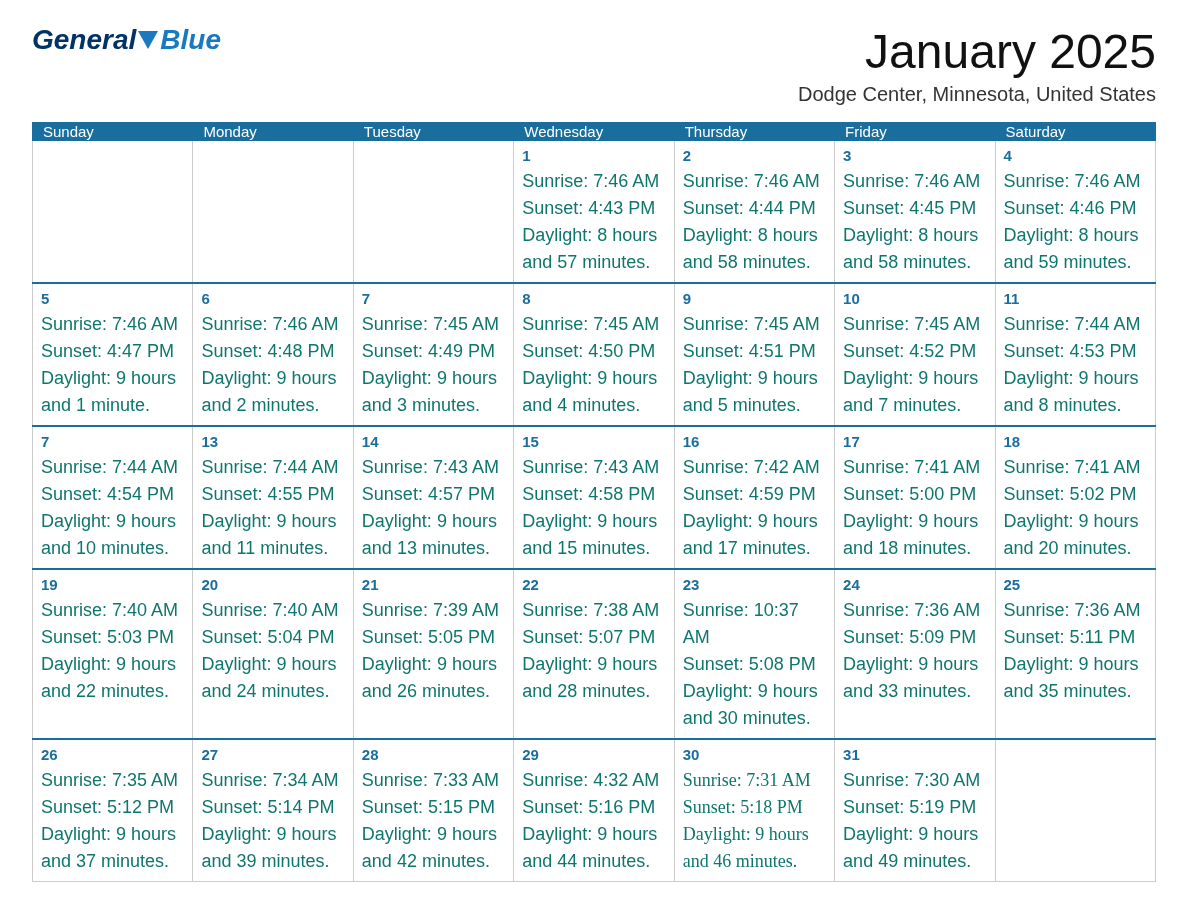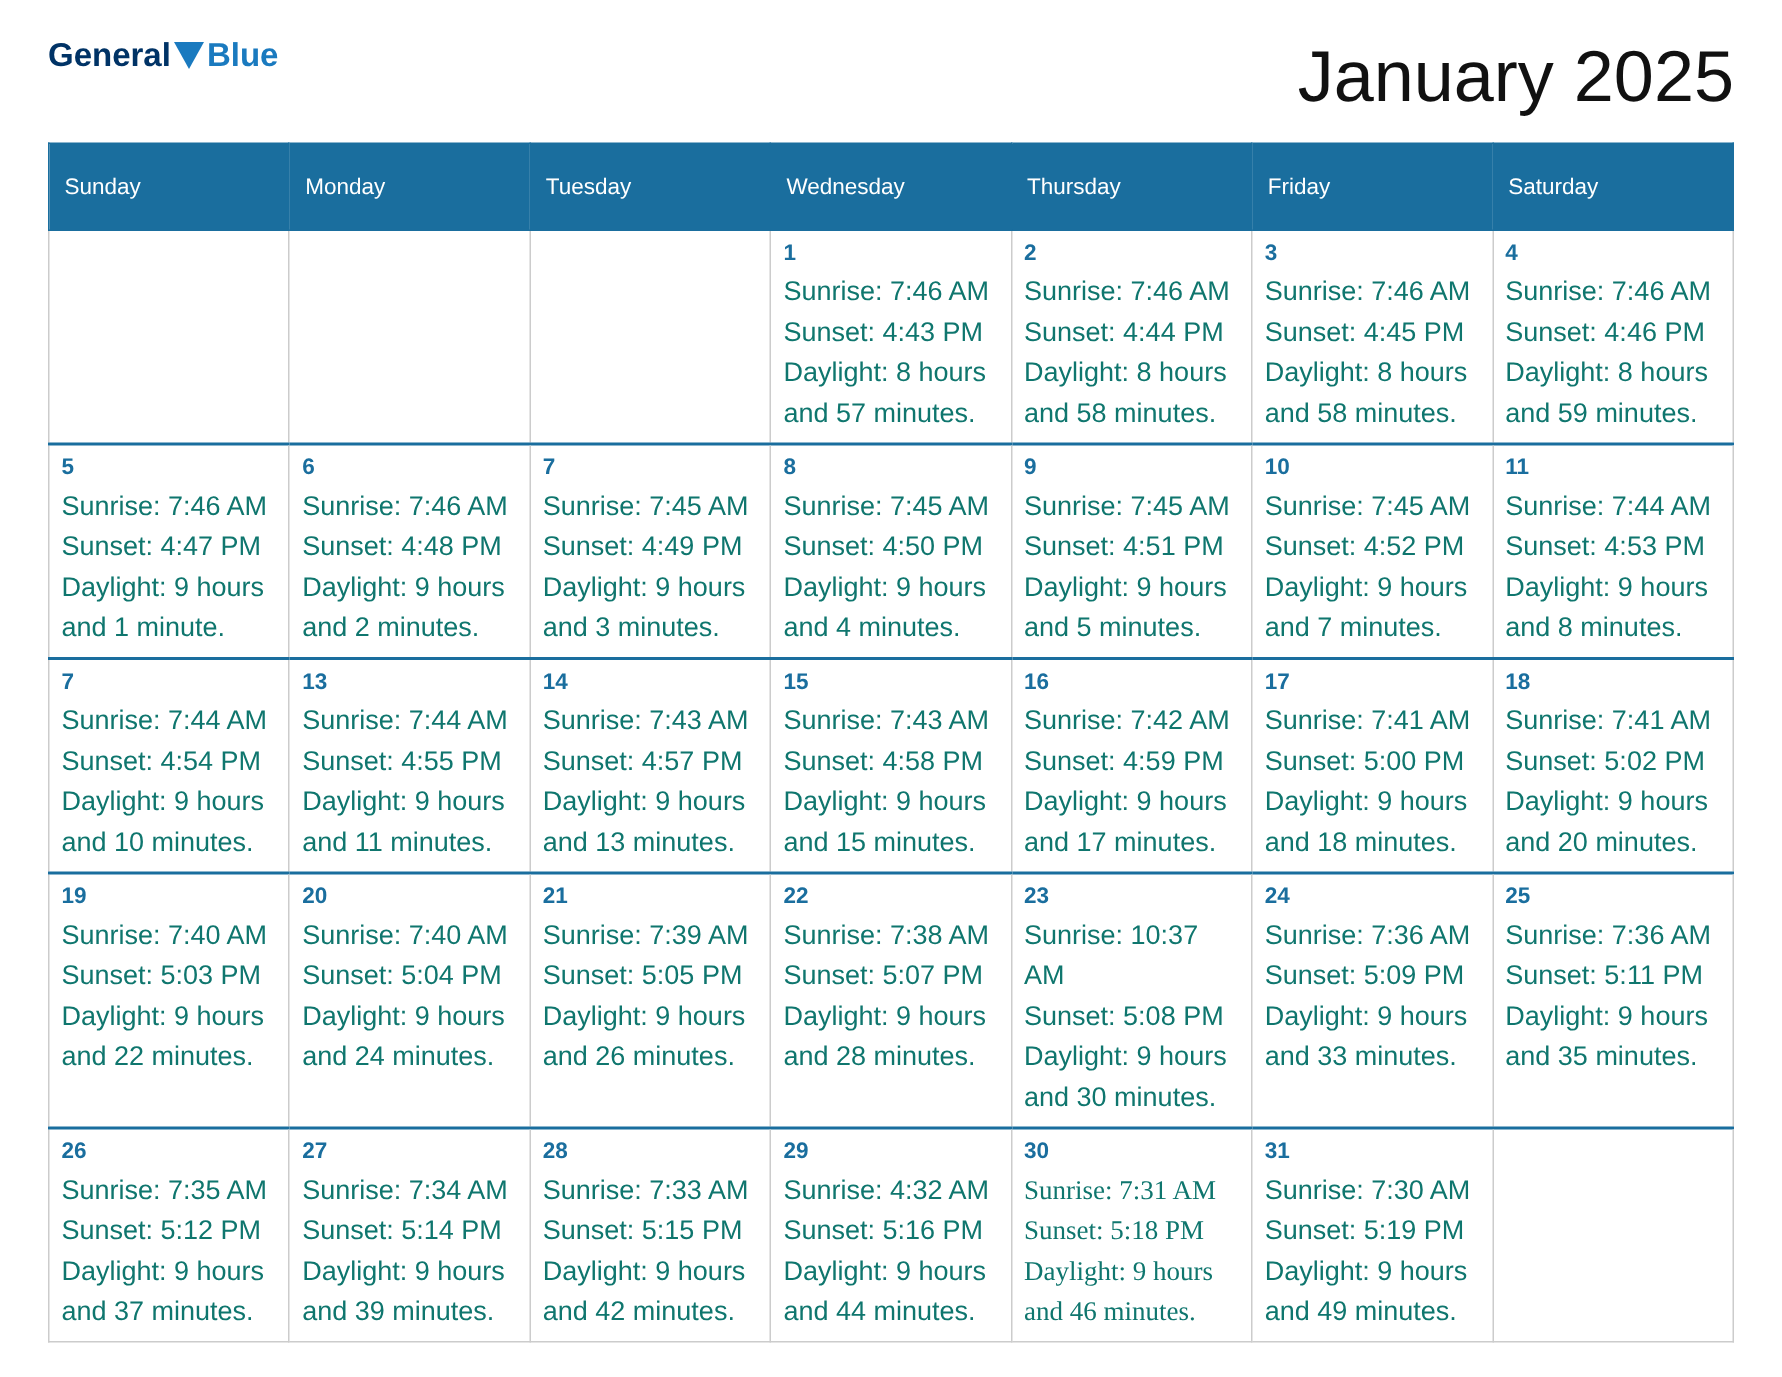--- a/index.html
+++ b/index.html
@@ -12,23 +12,24 @@
     }
     .header-area {
       display: flex;
       justify-content: space-between;
       align-items: flex-start;
       margin-bottom: 16px;
     }
     .logo {
       display: flex;
       align-items: center;
-      font-size: 22px;
+      font-size: 28px;
       font-weight: bold;
       color: #003366;
+      font-style: italic;
     }
     .logo-general { color: #003366; }
     .logo-blue { color: #1a7abf; }
     .logo-triangle {
       width: 0;
       height: 0;
       border-left: 10px solid transparent;
       border-right: 10px solid transparent;
       border-top: 18px solid #1a7abf;
       margin: 0 2px;
@@ -48,21 +49,21 @@
       margin-top: 4px;
     }
     .calendar-table {
       width: 100%;
       border-collapse: collapse;
       margin-top: 8px;
     }
     .calendar-table th {
       background-color: #1a6e9e;
       color: #ffffff;
-      padding: 20px 10px;
+      padding: 0 10px;
       text-align: left;
       font-size: 15px;
       font-weight: normal;
       border: 1px solid #1a6e9e;
     }
     .calendar-table td {
       vertical-align: top;
       padding: 6px 8px;
       border: 1px solid #cccccc;
       width: calc(100% / 7);
@@ -93,20 +94,21 @@
 <body>
 
 <div class="header-area">
   <div class="logo">
     <span class="logo-general">General</span>
     <span class="logo-triangle"></span>
     <span class="logo-blue">Blue</span>
   </div>
   <div class="title-area">
     <div class="calendar-title">January 2025</div>
+    <div class="calendar-subtitle">Dodge Center, Minnesota, United States</div>
   </div>
 </div>
 
 <table class="calendar-table">
   <thead>
     <tr>
     <th>Sunday</th>
         <th>Monday</th>
         <th>Tuesday</th>
         <th>Wednesday</th>

